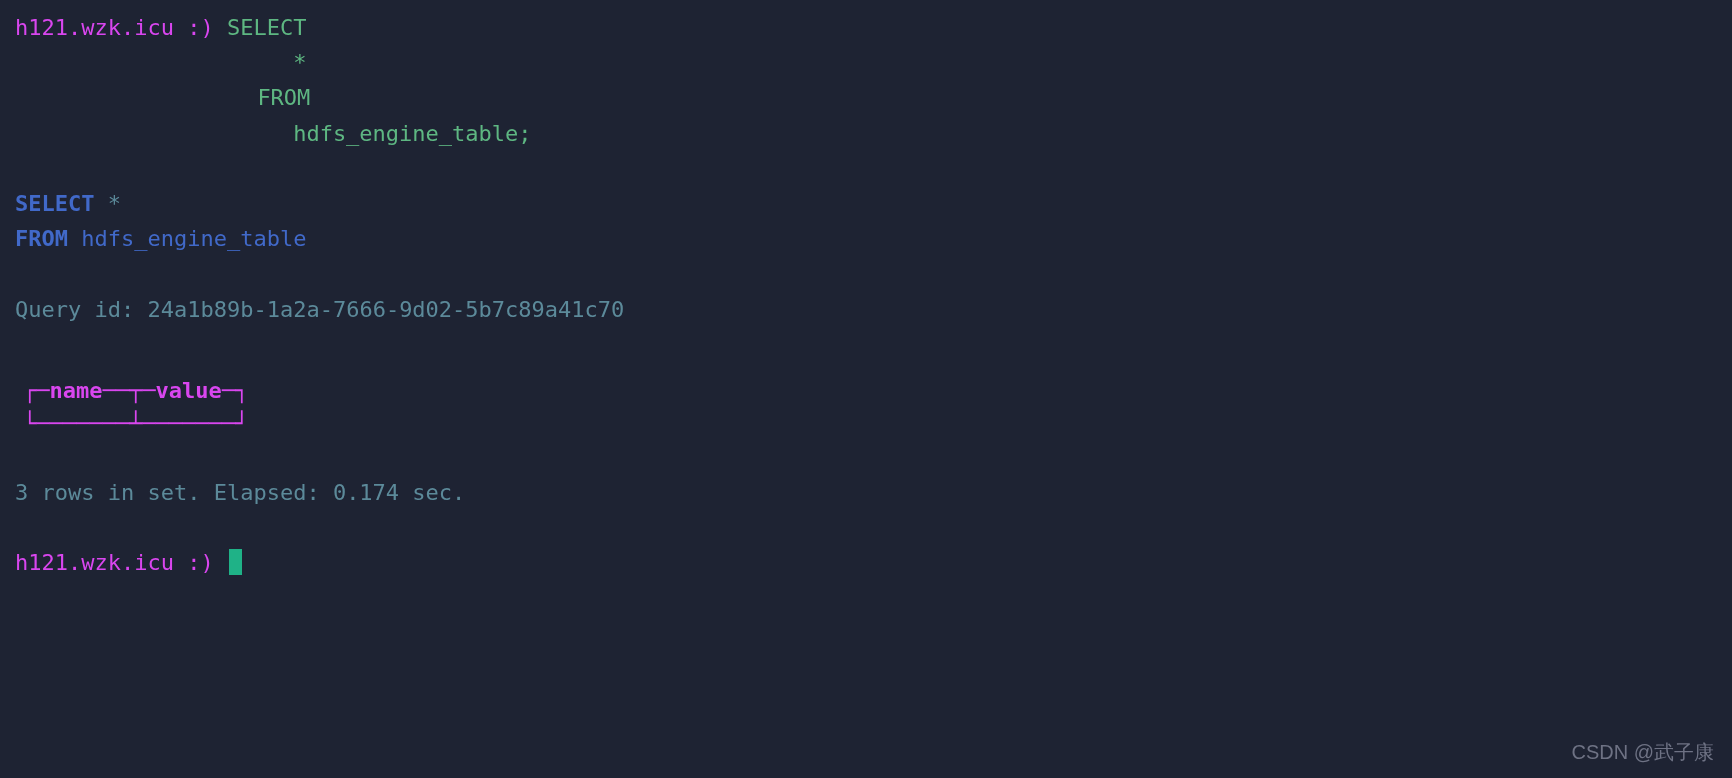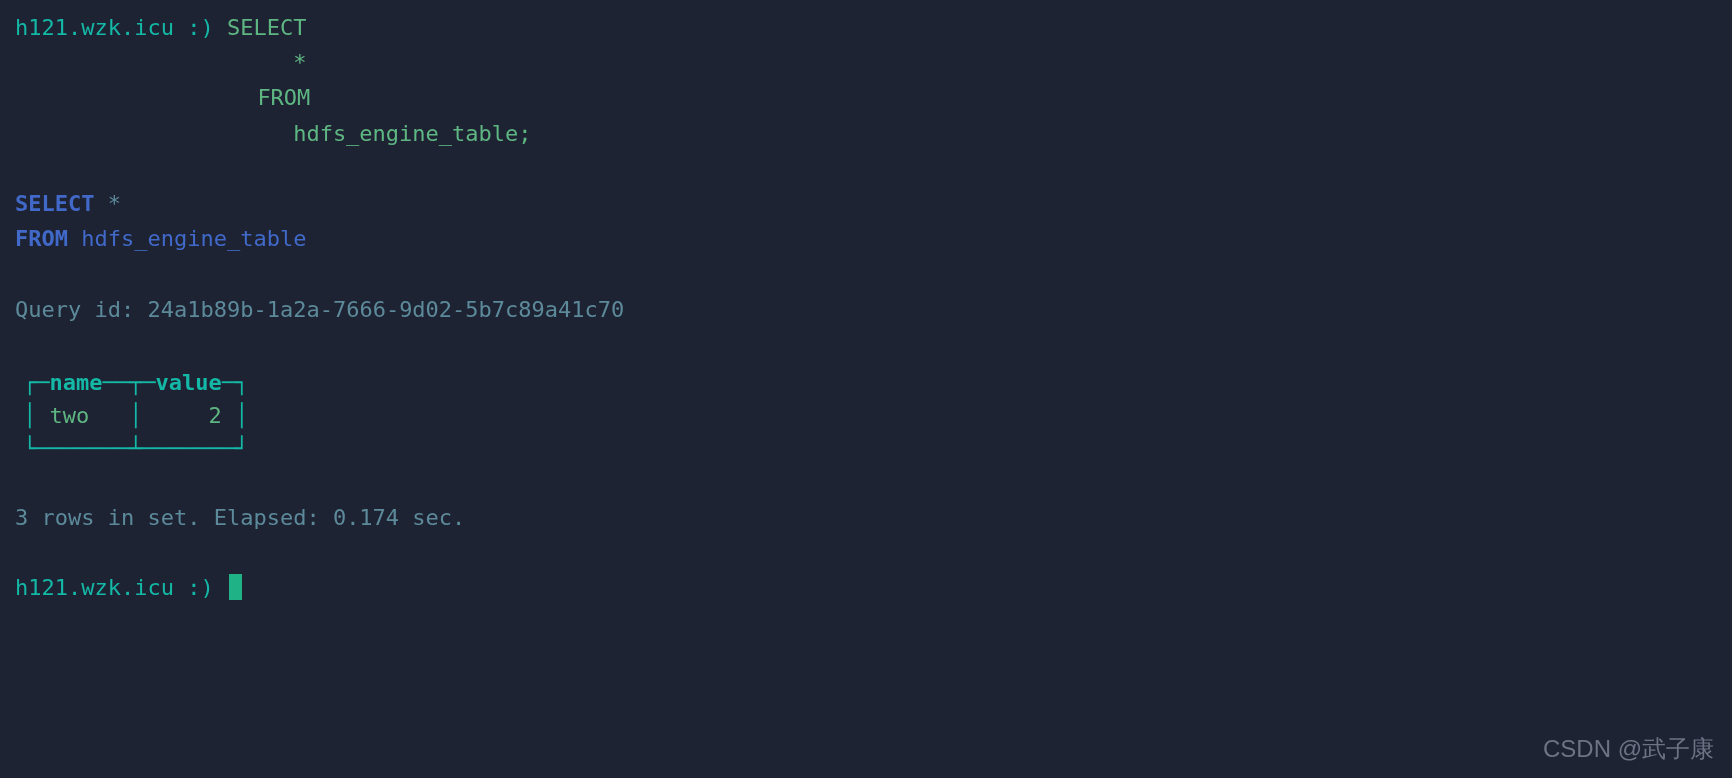--- a/index.html
+++ b/index.html
@@ -16,21 +16,21 @@
       padding: 10px 15px;
       width: 1732px;
       height: 778px;
       position: relative;
       overflow: hidden;
     }
     .prompt-line {
       white-space: pre;
     }
     .teal {
-      color: #14b8a6;
+      color: #d946ef;
     }
     .green {
       color: #5eb782;
     }
     .cyan-dim {
       color: #5c8a9a;
     }
     .blue {
       color: #4169c9;
     }
@@ -43,37 +43,37 @@
     .indent1 {
       padding-left: 19ch;
     }
     .indent2 {
       padding-left: 18.3ch;
     }
     .indent3 {
       padding-left: 20ch;
     }
     .table-container {
-      margin-top: 4px;
+      margin-top: 12px;
       margin-left: 8px;
     }
     .cursor {
       display: inline-block;
       width: 13px;
       height: 26px;
       background-color: #1fb287;
       vertical-align: text-bottom;
       margin-left: 2px;
     }
     .watermark {
       position: absolute;
       bottom: 10px;
       right: 18px;
       color: #6e7284;
-      font-size: 24px;
+      font-size: 20px;
       font-family: sans-serif;
     }
     .ch-border {
       white-space: pre;
       line-height: 1.5;
     }
   </style>
 </head>
 <body>
 
@@ -88,21 +88,20 @@
 <div class="prompt-line"><span class="blue bold">FROM</span> <span class="blue">hdfs_engine_table</span></div>
 
 <div class="spacer"></div>
 
 <div class="prompt-line cyan-dim"><span>Query id:</span> <span>24a1b89b-1a2a-7666-9d02-5b7c89a41c70</span></div>
 
 <div class="spacer"></div>
 
 <div class="table-container">
   <div class="ch-border"><span class="teal">┌─</span><span class="bold teal">name</span><span class="teal">──┬─</span><span class="bold teal">value</span><span class="teal">─┐</span></div>
-  <div class="ch-border"><span class="teal">│ </span><span>two</span><span>   </span><span class="teal">│     </span><span>2</span><span class="teal"> │</span></div>
   <div class="ch-border teal">└───────┴───────┘</div>
 </div>
 
 <div class="spacer"></div>
 
 <div class="prompt-line cyan-dim">3 rows in set. Elapsed: 0.174 sec.</div>
 
 <div class="spacer"></div>
 
 <div class="prompt-line"><span class="teal">h121.wzk.icu :) </span><span class="cursor"></span></div>

